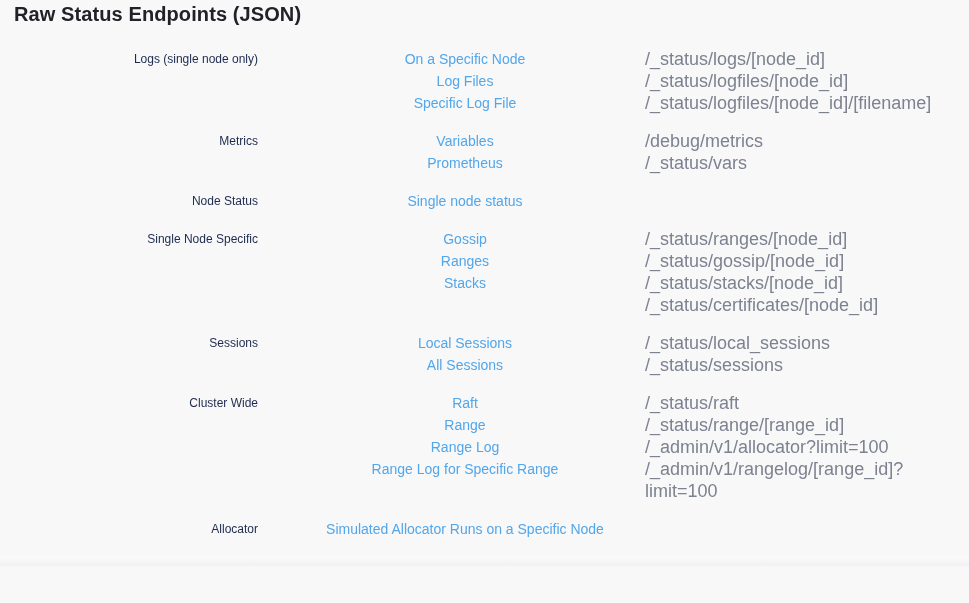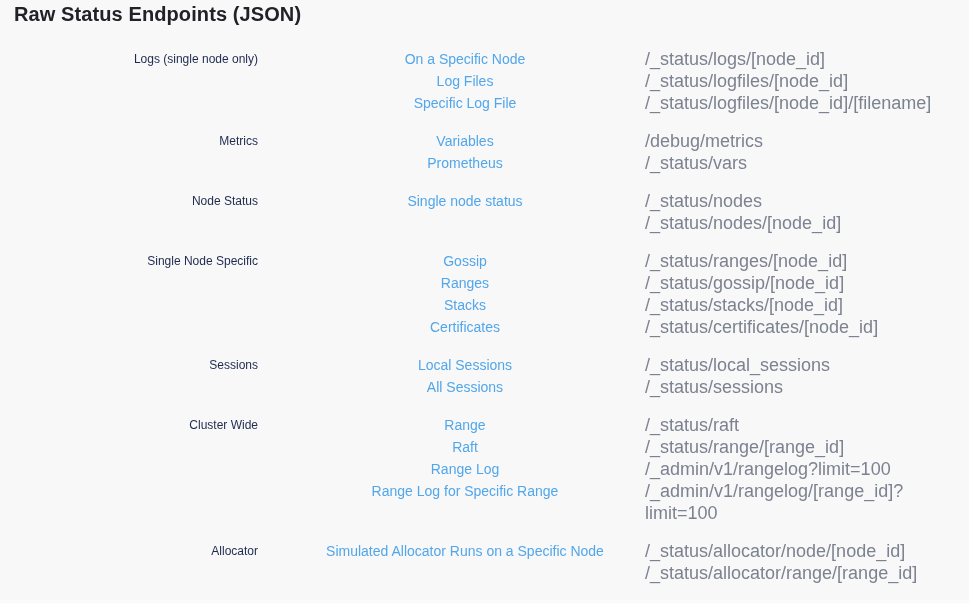--- a/index.html
+++ b/index.html
@@ -97,32 +97,27 @@
           <div class="paths">
             <span class="path">/debug/metrics</span>
             <span class="path">/_status/vars</span>
           </div>
         </section>
         <section class="group">
           <div class="category">Node Status</div>
           <div class="links">
             <a href="#">Single node status</a>
           </div>
-          <div class="paths">
-            <span class="path">/_status/nodes</span>
-            <span class="path">/_status/nodes/[node_id]</span>
-          </div>
         </section>
         <section class="group">
           <div class="category">Single Node Specific</div>
           <div class="links">
             <a href="#">Gossip</a>
             <a href="#">Ranges</a>
             <a href="#">Stacks</a>
-            <a href="#">Certificates</a>
           </div>
           <div class="paths">
             <span class="path">/_status/ranges/[node_id]</span>
             <span class="path">/_status/gossip/[node_id]</span>
             <span class="path">/_status/stacks/[node_id]</span>
             <span class="path">/_status/certificates/[node_id]</span>
           </div>
         </section>
         <section class="group">
           <div class="category">Sessions</div>
@@ -131,38 +126,34 @@
             <a href="#">All Sessions</a>
           </div>
           <div class="paths">
             <span class="path">/_status/local_sessions</span>
             <span class="path">/_status/sessions</span>
           </div>
         </section>
         <section class="group">
           <div class="category">Cluster Wide</div>
           <div class="links">
+            <a href="#">Raft</a>
             <a href="#">Range</a>
-            <a href="#">Raft</a>
             <a href="#">Range Log</a>
             <a href="#">Range Log for Specific Range</a>
           </div>
           <div class="paths">
             <span class="path">/_status/raft</span>
             <span class="path">/_status/range/[range_id]</span>
-            <span class="path">/_admin/v1/rangelog?limit=100</span>
+            <span class="path">/_admin/v1/allocator?limit=100</span>
             <span class="path">/_admin/v1/rangelog/[range_id]?limit=100</span>
           </div>
         </section>
         <section class="group">
           <div class="category">Allocator</div>
           <div class="links">
             <a href="#">Simulated Allocator Runs on a Specific Node</a>
           </div>
-          <div class="paths">
-            <span class="path">/_status/allocator/node/[node_id]</span>
-            <span class="path">/_status/allocator/range/[range_id]</span>
-          </div>
         </section>
       </div>
   </div>
   <div class="footer-strip"></div>
 </div>
 
 </body></html>

